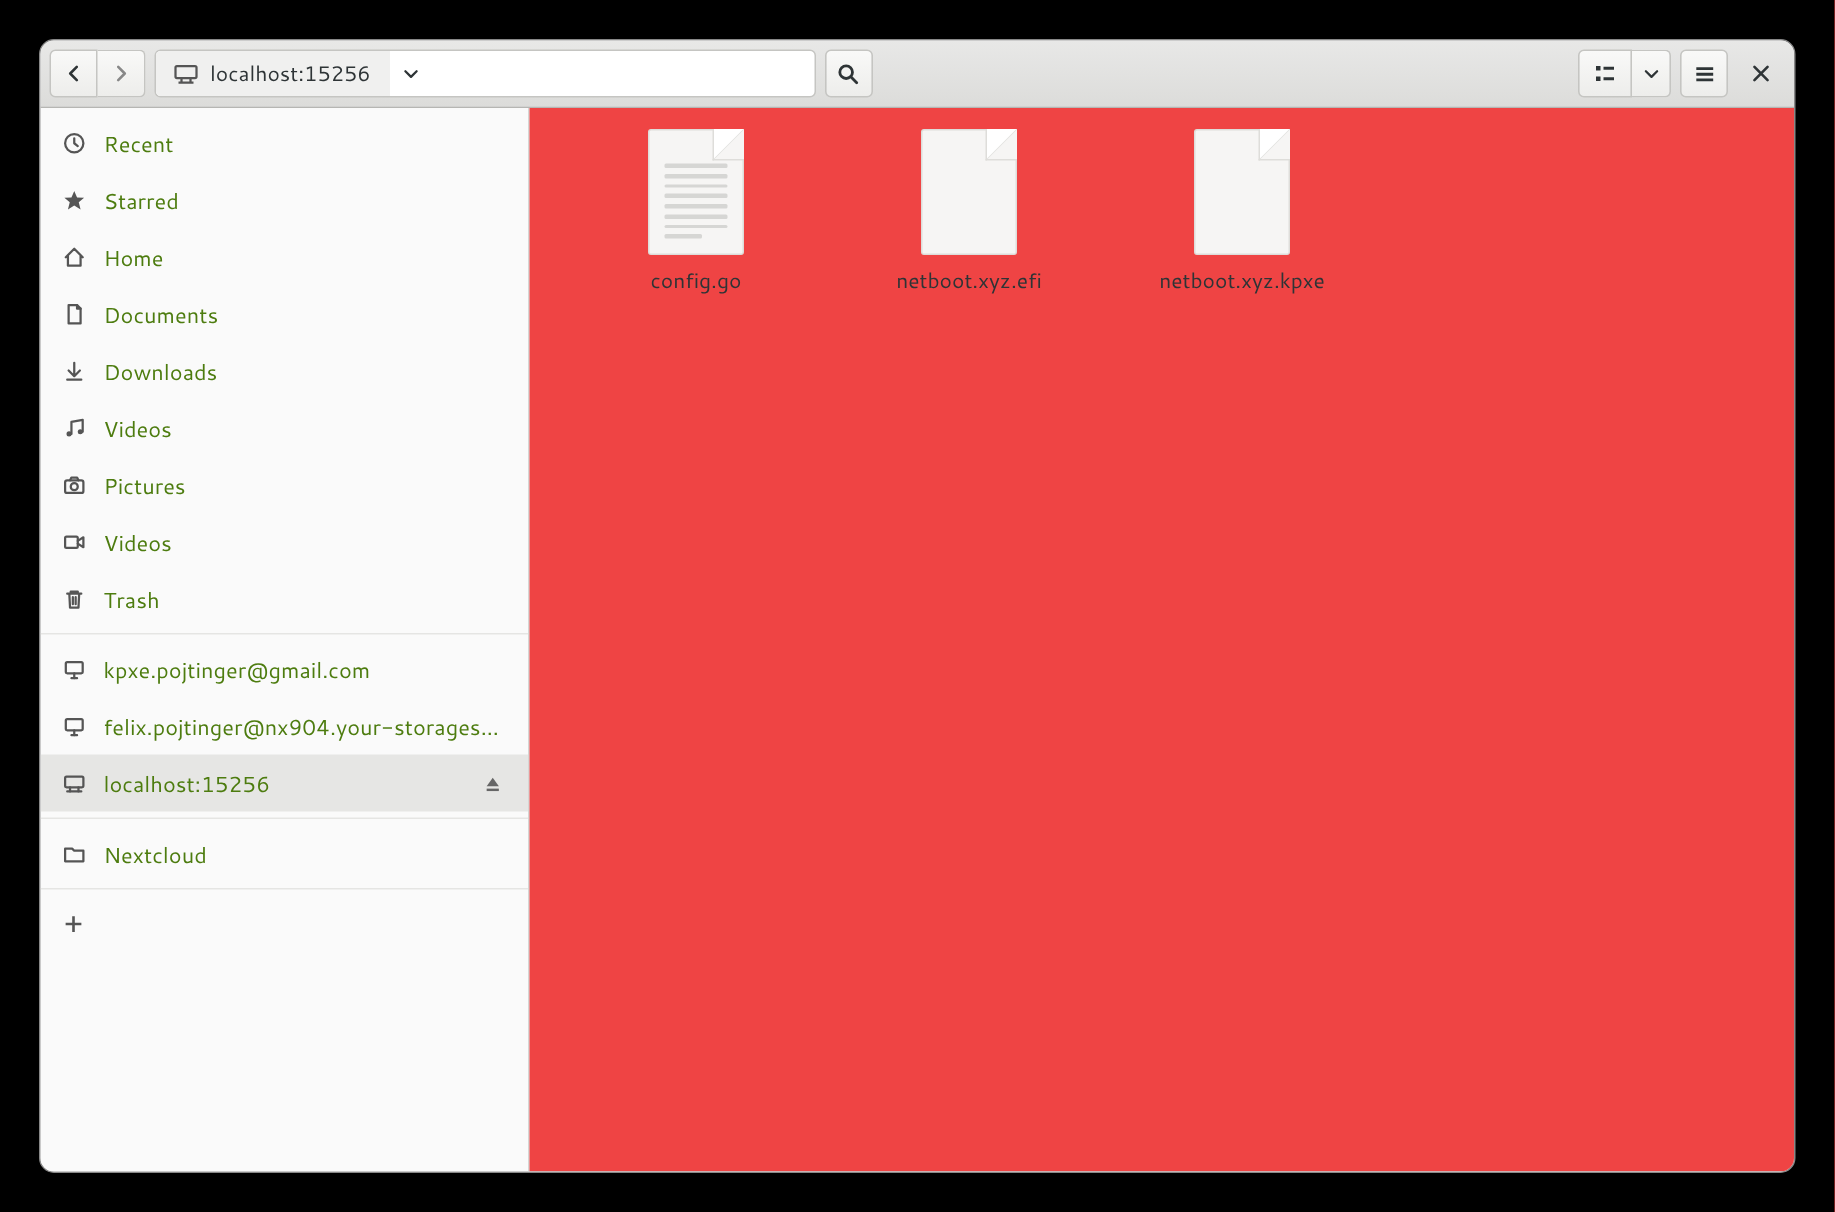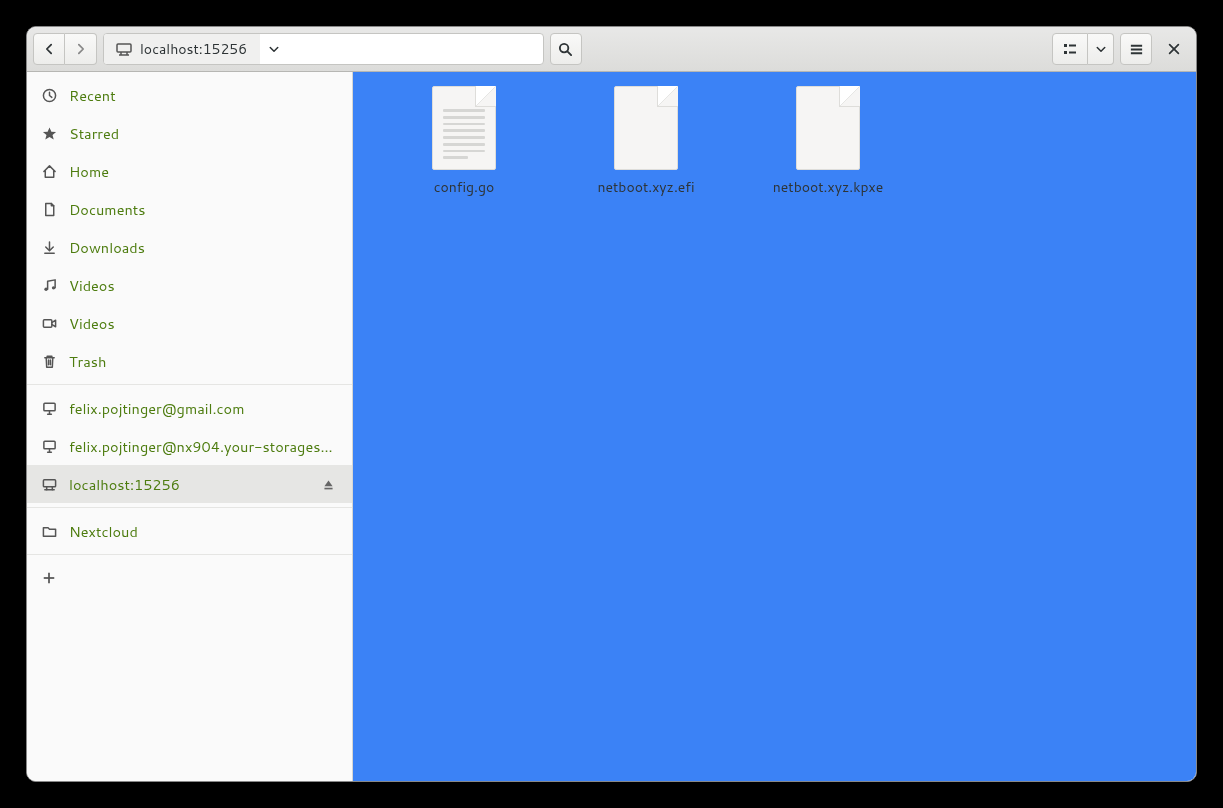--- a/index.html
+++ b/index.html
@@ -151,21 +151,21 @@
       height: 20px;
       display: flex;
       align-items: center;
       justify-content: center;
       border-radius: 3px;
       cursor: pointer;
       color: #666;
     }
     .main {
       flex: 1;
-      background: #3b82f6;
+      background: #ef4444;
       overflow: auto;
     }
     .icon-grid {
       display: flex;
       flex-wrap: wrap;
       padding: 14px 20px;
       gap: 0;
       align-content: flex-start;
     }
     .file-item {
@@ -356,20 +356,30 @@
                 <path d="M6 12 V3.5 L14 2 V10.5" stroke="#555" stroke-width="1.6" fill="none" stroke-linecap="round" stroke-linejoin="round"></path>
                 <circle cx="4.3" cy="12" r="1.8" fill="#555"></circle>
                 <circle cx="12.3" cy="10.5" r="1.8" fill="#555"></circle>
               </svg>
             </span>
             <span class="label">Videos</span>
           </div>
           <div class="sidebar-item">
             <span class="icon">
               <svg width="15" height="15" viewBox="0 0 16 16">
+                <rect x="1.5" y="4.5" width="13" height="9" rx="1.5" stroke="#555" stroke-width="1.6" fill="none" stroke-linecap="round" stroke-linejoin="round"></rect>
+                <path d="M5 4.5 L6 2.5 H10 L11 4.5" stroke="#555" stroke-width="1.6" fill="none" stroke-linecap="round" stroke-linejoin="round"></path>
+                <circle cx="8" cy="9" r="2.5" stroke="#555" stroke-width="1.6" fill="none" stroke-linecap="round" stroke-linejoin="round"></circle>
+              </svg>
+            </span>
+            <span class="label">Pictures</span>
+          </div>
+          <div class="sidebar-item">
+            <span class="icon">
+              <svg width="15" height="15" viewBox="0 0 16 16">
                 <rect x="1.5" y="4" width="9" height="8" rx="1" stroke="#555" stroke-width="1.6" fill="none" stroke-linecap="round" stroke-linejoin="round"></rect>
                 <path d="M10.5 7 L14.5 4.5 V11.5 L10.5 9" stroke="#555" stroke-width="1.6" fill="none" stroke-linecap="round" stroke-linejoin="round"></path>
               </svg>
             </span>
             <span class="label">Videos</span>
           </div>
           <div class="sidebar-item">
             <span class="icon">
               <svg width="15" height="15" viewBox="0 0 16 16">
                 <path d="M3 4 H13 M5.5 4 V2.5 H10.5 V4 M4.5 4 L5 14 H11 L11.5 4 M7 6.5 V11.5 M9 6.5 V11.5" stroke="#555" stroke-width="1.6" fill="none" stroke-linecap="round" stroke-linejoin="round"></path>
@@ -381,21 +391,21 @@
 
       <div class="sidebar-section" id="mounts-section">
           <div class="sidebar-item">
             <span class="icon">
               <svg width="15" height="15" viewBox="0 0 16 16">
                 <rect x="2" y="2.5" width="12" height="8" rx="1" stroke="#555" stroke-width="1.6" fill="none" stroke-linecap="round" stroke-linejoin="round"></rect>
                 <line x1="6" y1="14" x2="10" y2="14" stroke="#555" stroke-width="1.6" fill="none" stroke-linecap="round" stroke-linejoin="round"></line>
                 <line x1="8" y1="10.5" x2="8" y2="14" stroke="#555" stroke-width="1.6" fill="none" stroke-linecap="round" stroke-linejoin="round"></line>
               </svg>
             </span>
-            <span class="label">felix.pojtinger@gmail.com</span>
+            <span class="label">kpxe.pojtinger@gmail.com</span>
           </div>
           <div class="sidebar-item">
             <span class="icon">
               <svg width="15" height="15" viewBox="0 0 16 16">
                 <rect x="2" y="2.5" width="12" height="8" rx="1" stroke="#555" stroke-width="1.6" fill="none" stroke-linecap="round" stroke-linejoin="round"></rect>
                 <line x1="6" y1="14" x2="10" y2="14" stroke="#555" stroke-width="1.6" fill="none" stroke-linecap="round" stroke-linejoin="round"></line>
                 <line x1="8" y1="10.5" x2="8" y2="14" stroke="#555" stroke-width="1.6" fill="none" stroke-linecap="round" stroke-linejoin="round"></line>
               </svg>
             </span>
             <span class="label">felix.pojtinger@nx904.your-storagesh…</span>

